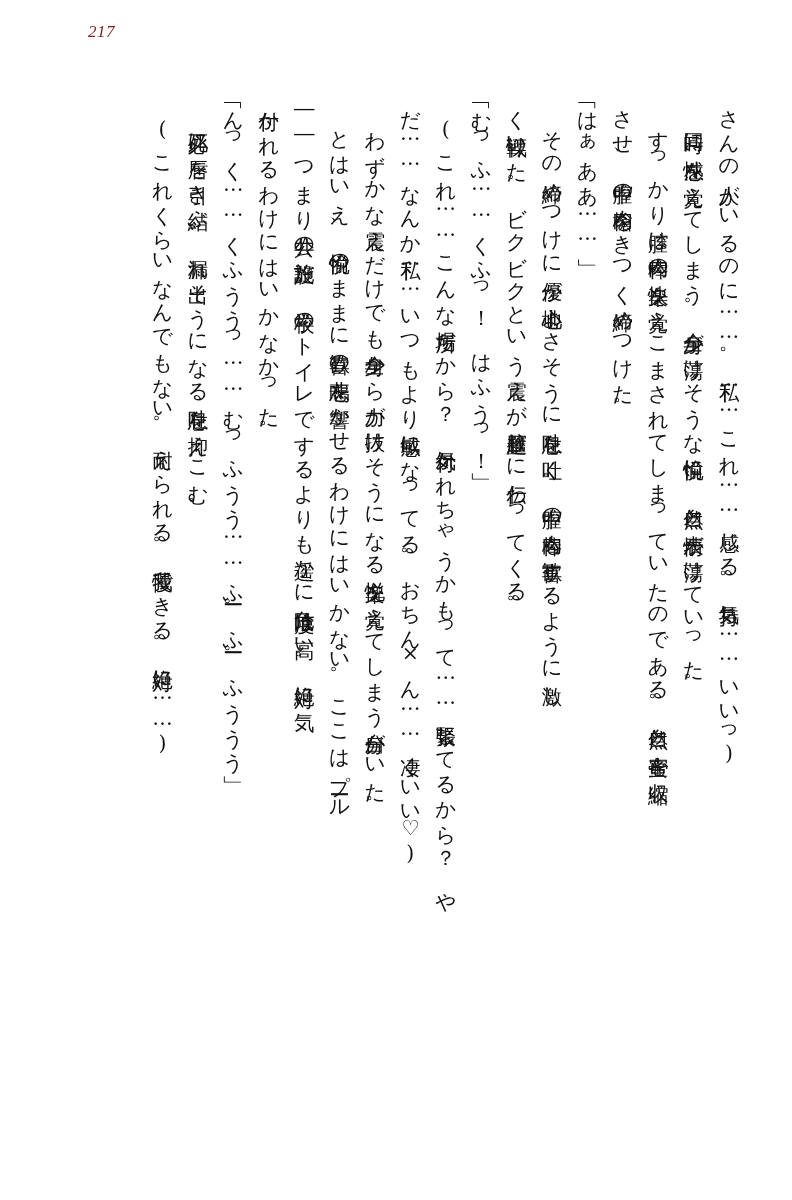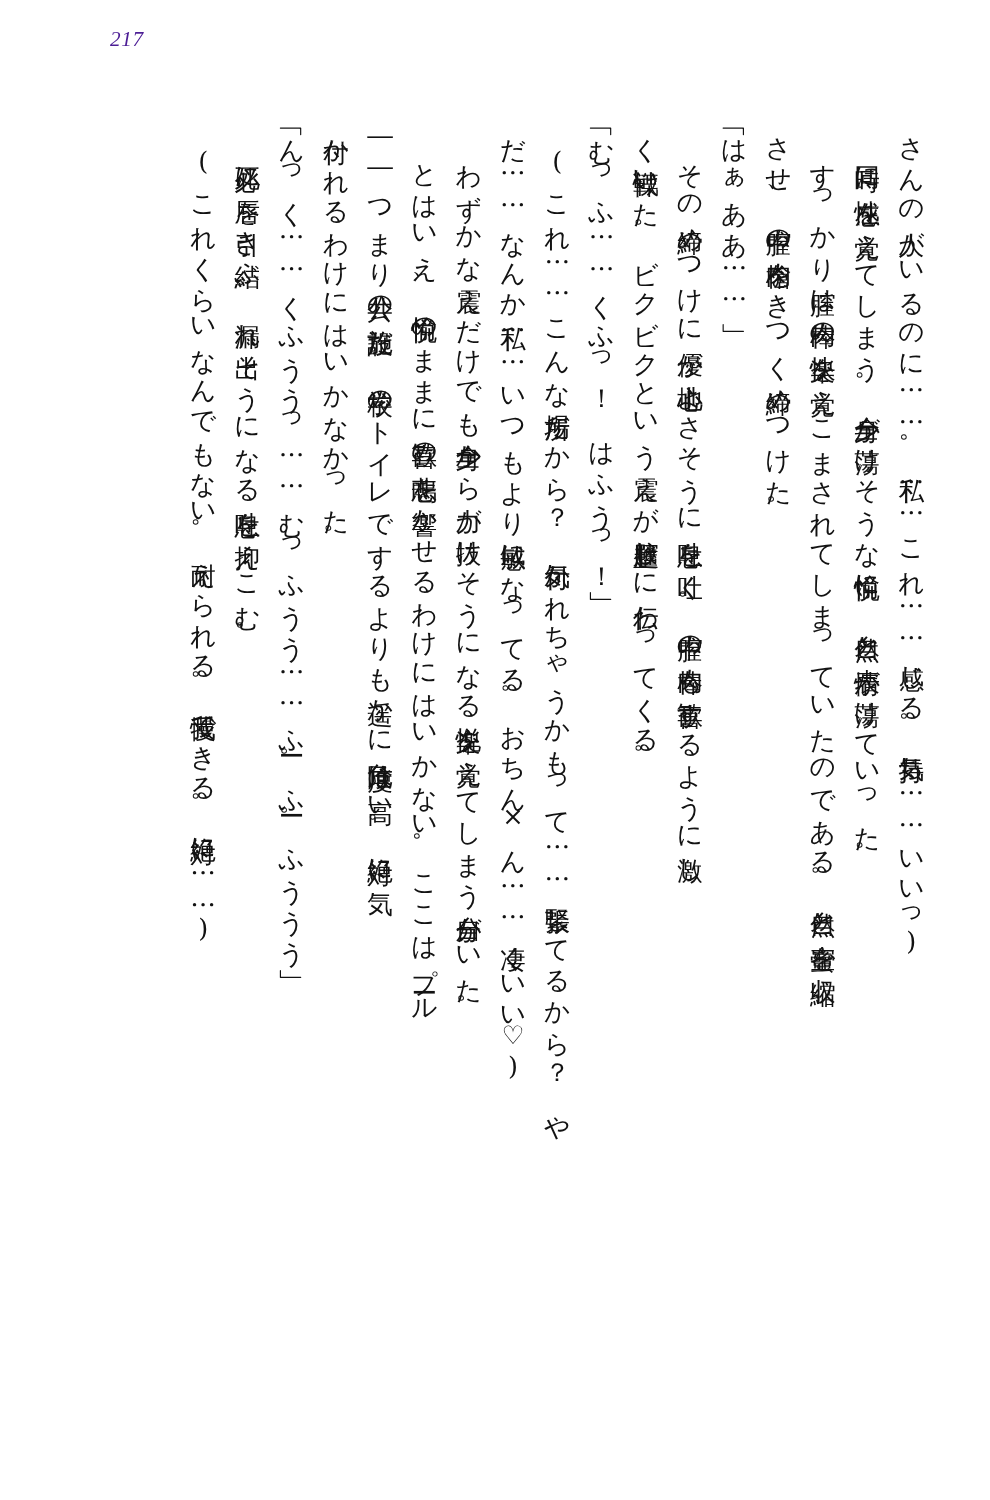--- a/index.html
+++ b/index.html
@@ -21,21 +21,21 @@
     box-sizing: border-box;
     background: #ffffff;
   }
   .page-number {
     position: absolute;
     top: 22px;
     left: 88px;
     font-size: 17px;
     font-family: "Liberation Serif", "DejaVu Serif", serif;
     font-style: italic;
-    color: #4c1d95;
+    color: #7f1d1d;
     letter-spacing: 0.5px;
   }
   .body-text {
     position: absolute;
     top: 96px;
     left: 46px;
     width: 700px;
     height: 1060px;
     writing-mode: vertical-rl;
     text-orientation: upright;

